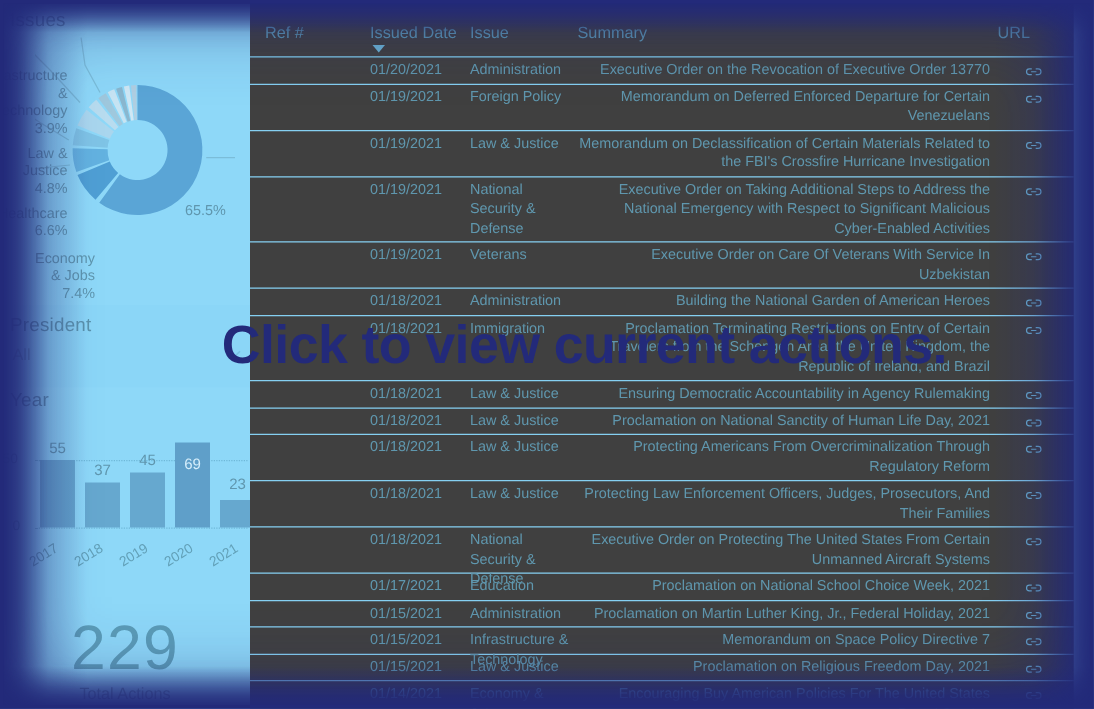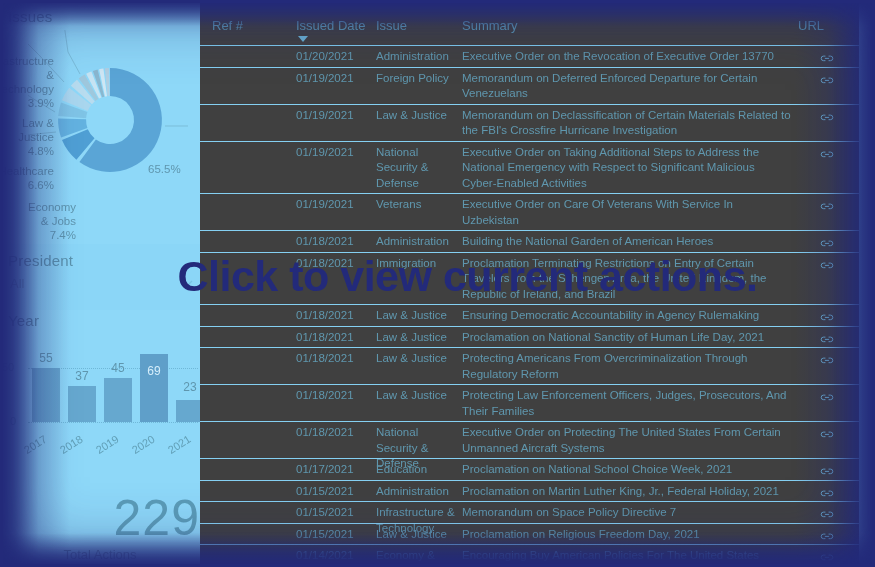--- a/index.html
+++ b/index.html
@@ -88,21 +88,21 @@
     font-size: 11px; color: #62a0b8;
     transform: rotate(-32deg);
     transform-origin: left bottom;
     white-space: nowrap;
   }
 
   
   #total-panel { top: 481px; height: 86px; }
   #total-value {
     position: absolute; left: 0; top: 8px; width: 200px;
-    text-align: right;
+    text-align: center;
     font-size: 50px; color: #5b9cb7; font-weight: 400;
     letter-spacing: 1px;
   }
   #total-label {
     position: absolute; left: 0; top: 66px; width: 200px;
     text-align: center;
     font-size: 13px; color: #5f93ab;
   }
 
   
@@ -141,21 +141,21 @@
     padding: 3px 0 2px 0;
   }
   .cell {
     position: absolute;
     font-size: 11.5px; line-height: 15.5px;
     color: #5f97ae;
   }
   .c-ref   { left: 12px; width: 80px; }
   .c-date  { left: 96px; width: 76px; }
   .c-issue { left: 176px; width: 80px; }
-  .c-sum   { position: relative; left: 262px; width: 330px; }
+  .c-sum   { position: relative; left: 262px; width: 330px; text-align: right; }
   .c-url {
     position: absolute; left: 620px; top: 4px;
     width: 14px; height: 10px;
   }
 
   
   #overlay-text {
     position: absolute; left: 0; top: 252px;
     width: 875px; text-align: center;
     font-size: 43px; font-weight: bold;

